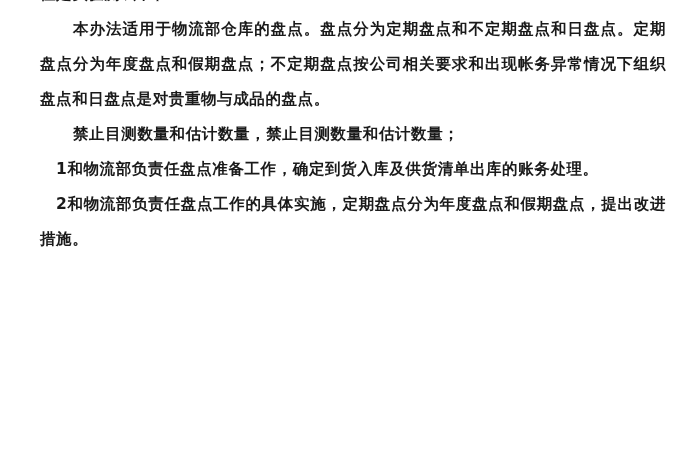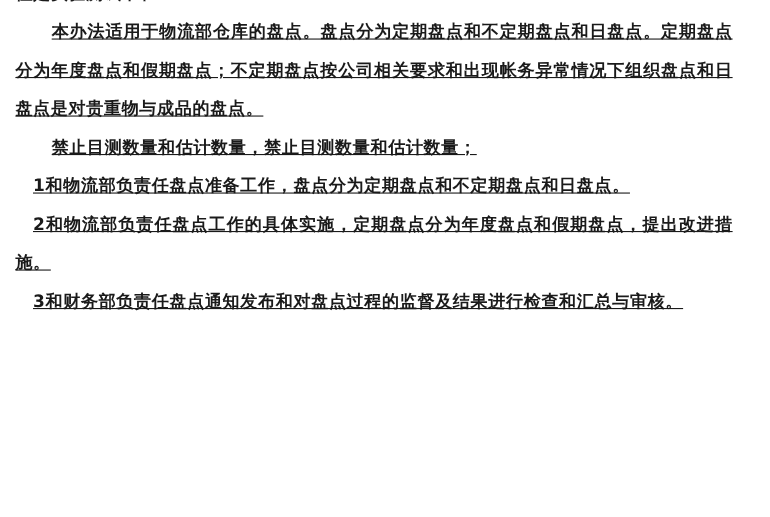--- a/index.html
+++ b/index.html
@@ -12,22 +12,21 @@
     background: #ffffff;
     font-family: "DejaVu Sans", "Liberation Sans", sans-serif;
     color: #1a1a1a;
     overflow: hidden;
   }
   .page {
     position: relative;
     width: 700px;
     height: 344px;
     box-sizing: border-box;
-    padding: 0 34px 0 14px;
-    text-decoration: underline;
+    padding: 0 34px 0 40px;
   }
   .doc-body {
     padding-top: 0;
   }
   .para {
     font-size: 15.5px;
     line-height: 35px;
     letter-spacing: 0.6px;
     font-weight: 700;
     text-align: justify;
@@ -73,20 +72,19 @@
     <div class="clipped-top">
       <div class="inner">但是实验测试中和</div>
     </div>
 
     <p class="para indent-2">本办法适用于物流部仓库的盘点。盘点分为定期盘点和不定期盘点和日盘点。定期盘点分为年度盘点和假期盘点；不定期盘点按公司相关要求和出现帐务异常情况下组织盘点和日盘点是对贵重物与成品的盘点。</p>
 
 
     <p class="para indent-2">禁止目测数量和估计数量，禁止目测数量和估计数量；</p>
 
 
-    <p class="para indent-1">1和物流部负责任盘点准备工作，盘点分为定期盘点和不定期盘点和日盘点。</p>
+    <p class="para indent-1">1和物流部负责任盘点准备工作，确定到货入库及供货清单出库的账务处理。</p>
 
     <p class="para indent-1">2和物流部负责任盘点工作的具体实施，定期盘点分为年度盘点和假期盘点，提出改进措施。</p>
 
-    <p class="para indent-1 clipped-bottom">3和财务部负责任盘点通知发布和对盘点过程的监督及结果进行检查和汇总与审核。</p>
 
   </div>
 </div>
 
 </body></html>

